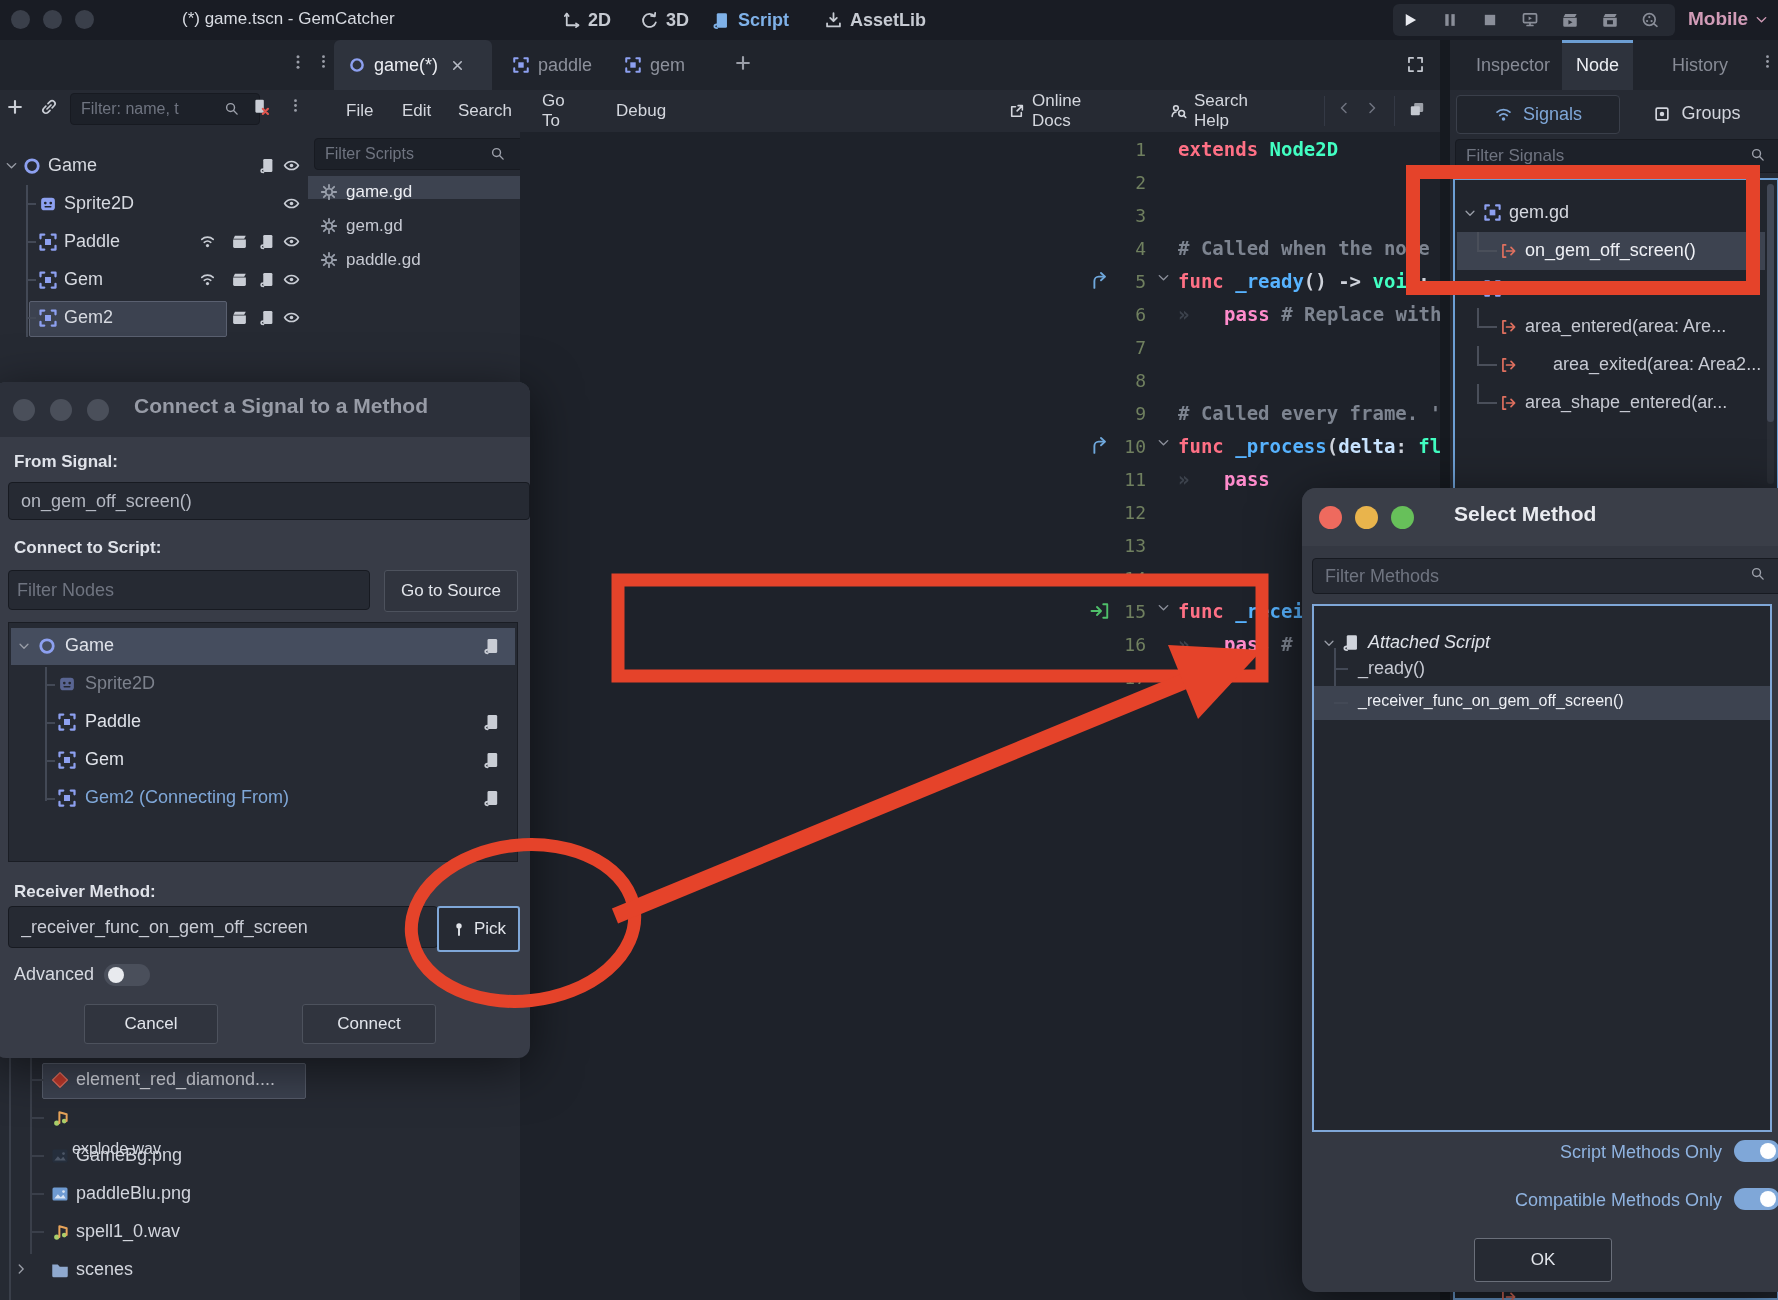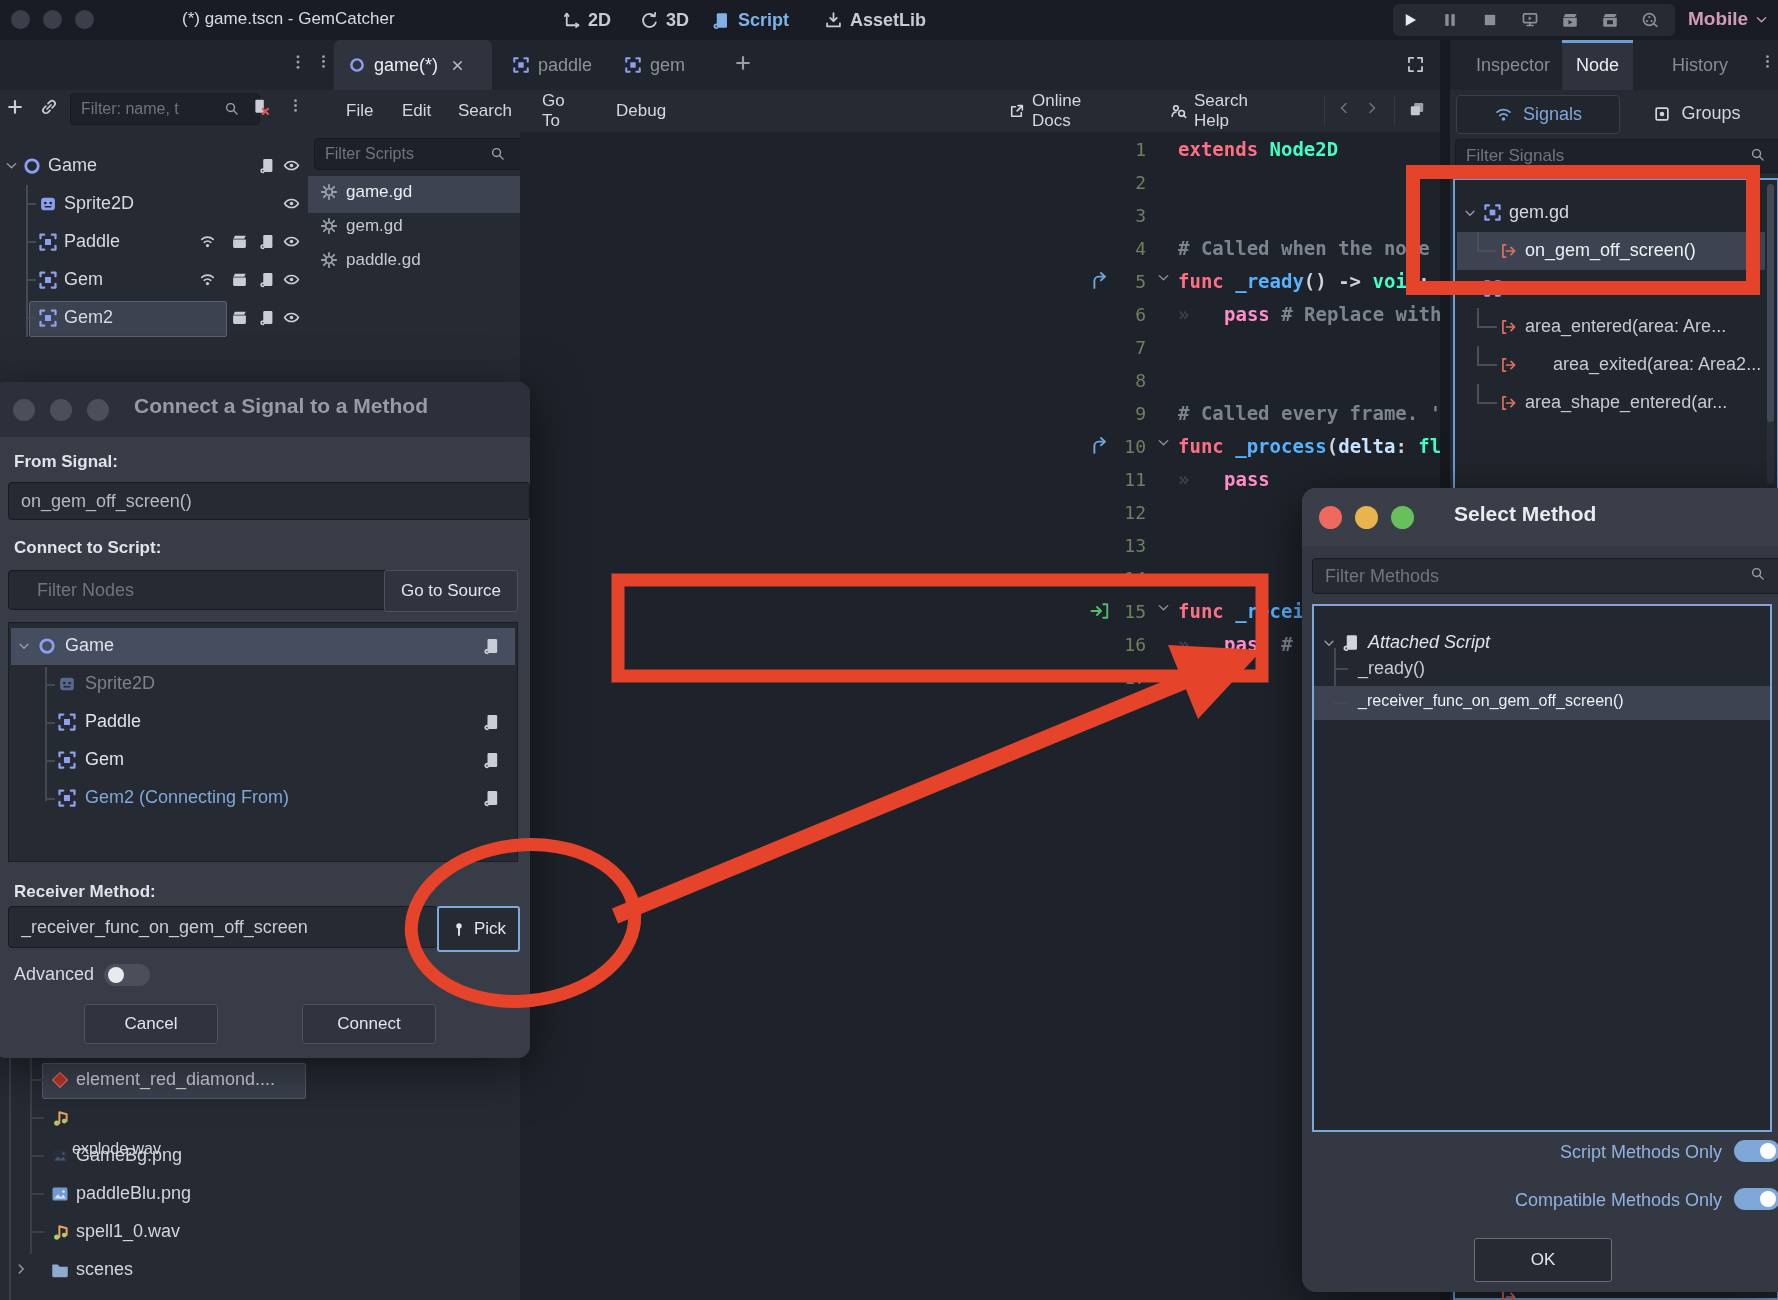--- a/index.html
+++ b/index.html
@@ -534,21 +534,21 @@
   </div>
   <div id="script-list" class="abs">
     <input class="abs inputbox" style="left: 6px; top: 6px; width: 172px; height: 30px; padding: 0px 26px 0px 10px; font-size: 16px;" placeholder="Filter Scripts">
     <span class="abs" style="left:182px;top:14px;color:#9da1ab" id="script-filter-search">
         <svg width="15" height="15" viewBox="0 0 16 16" fill="none" stroke="currentColor" stroke-width="1.5" stroke-linecap="round" stroke-linejoin="round">
           <circle cx="7" cy="7" r="4.2"></circle>
           <path d="M10.2 10.2L14 14"></path>
         </svg>
       </span>
     <div id="script-rows" class="abs" style="left:0;top:44px;width:212px;height:300px">
-        <div class="row sel" style="top: 0px; height: 37px;">
+        <div class="row sel" style="top: 0px; height: 23px;">
           <div class="abs" style="left: 12px; top: 7px; color: rgb(154, 160, 172);">
             <svg width="18" height="18" viewBox="0 0 16 16" fill="none" stroke="currentColor" stroke-width="1.5" stroke-linecap="round" stroke-linejoin="round">
               <circle cx="8" cy="8" r="2.9"></circle>
               <path d="M8 1.6v2.3M8 12.1v2.3M1.6 8h2.3M12.1 8h2.3M3.4 3.4L5 5M11 11l1.6 1.6M12.6 3.4L11 5M5 11l-1.6 1.6" stroke-width="1.6"></path>
             </svg>
           </div>
           <div class="abs" style="left: 38px; top: 6px; font-size: 17px; color: rgb(236, 238, 243);">game.gd</div>
         </div>
         <div class="row" style="top: 34px; height: 33px;">
           <div class="abs" style="left: 12px; top: 7px; color: rgb(154, 160, 172);">
@@ -742,21 +742,21 @@
   <div id="connect-dlg" class="abs dialog" style="left:-6px;top:382px;width:536px;height:676px;z-index:10">
     <div class="dlg-title">
       <div class="abs" style="left:19px;top:17px;width:22px;height:22px;border-radius:50%;background:#4a4f5a"></div>
       <div class="abs" style="left:56px;top:17px;width:22px;height:22px;border-radius:50%;background:#4a4f5a"></div>
       <div class="abs" style="left:93px;top:17px;width:22px;height:22px;border-radius:50%;background:#4a4f5a"></div>
       <div class="abs" style="left:140px;top:12px;font-size:21px;font-weight:bold;color:#979ba6">Connect a Signal to a Method</div>
     </div>
     <div class="abs lbl" style="left:20px;top:70px">From Signal:</div>
     <input class="abs inputbox" style="left: 14px; top: 100px; width: 496px; height: 36px; padding: 0px 12px; font-size: 18px; color: rgb(180, 184, 194); background: rgb(38, 42, 51);" value="on_gem_off_screen()">
     <div class="abs lbl" style="left:20px;top:156px">Connect to Script:</div>
-    <input class="abs inputbox" style="left: 14px; top: 188px; width: 344px; height: 38px; padding: 0px 28px; font-size: 18px; background: rgb(38, 42, 51);" placeholder="Filter Nodes">
+    <input class="abs inputbox" style="left: 14px; top: 188px; width: 344px; height: 38px; padding: 0px 8px; font-size: 18px; background: rgb(38, 42, 51);" placeholder="Filter Nodes">
     <div class="abs btn" style="left:390px;top:188px;width:132px;height:40px">
       <span>Go to Source</span>
     </div>
     <div id="connect-tree" class="abs panel-dark" style="left:14px;top:240px;width:508px;height:238px;background:#262a33">
         <div class="guide" style="left: 36px; top: 44px; width: 2px; height: 134px;"></div>
         <div class="row" style="top: 5px; height: 37px;">
           <div class="abs" style="left: 2px; right: 2px; top: 0px; height: 37px; background: rgb(69, 77, 94);"></div>
           <div class="abs" style="left: 8px; top: 11px; color: rgb(154, 158, 168);">
             <svg width="14" height="14" viewBox="0 0 16 16" fill="none" stroke="currentColor" stroke-width="1.5" stroke-linecap="round" stroke-linejoin="round">
               <path d="M3.5 6l4.5 4.5L12.5 6"></path>

